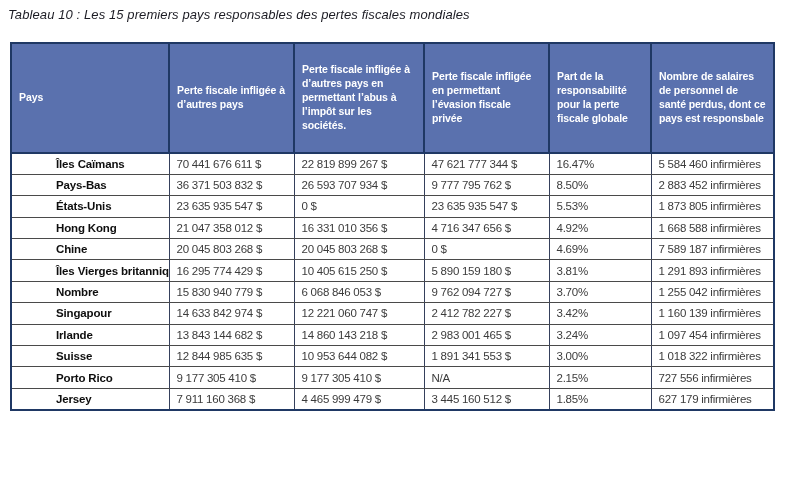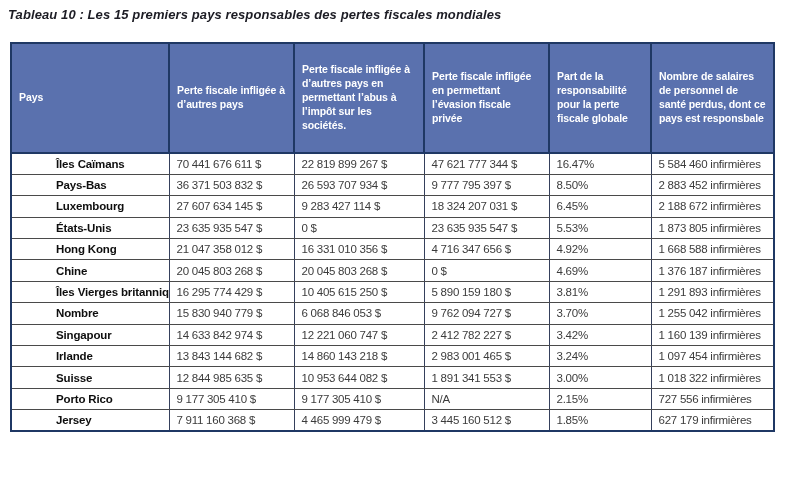--- a/index.html
+++ b/index.html
@@ -8,21 +8,21 @@
     background: #ffffff;
     font-family: "Liberation Sans", sans-serif;
     overflow: hidden;
   }
   .page { position: relative; width: 800px; height: 495px; background: #fff; }
   .title {
     position: absolute;
     left: 8px; top: 7px;
     font-size: 13px;
     font-style: italic;
-    font-weight: 700;
+    font-weight: 400;
     color: #1c1c24;
     letter-spacing: 0.1px;
     white-space: nowrap;
   }
   table.tax {
     position: absolute;
     left: 10px; top: 42px;
     width: 763px;
     border-collapse: collapse;
     table-layout: fixed;
@@ -93,31 +93,23 @@
           <td>70 441 676 611 $</td>
           <td>22 819 899 267 $</td>
           <td>47 621 777 344 $</td>
           <td>16.47%</td>
           <td>5 584 460 infirmières</td>
         </tr>
         <tr>
           <td class="country">Pays-Bas</td>
           <td>36 371 503 832 $</td>
           <td>26 593 707 934 $</td>
-          <td>9 777 795 397 $</td>
+          <td>9 777 795 762 $</td>
           <td>8.50%</td>
           <td>2 883 452 infirmières</td>
-        </tr>
-        <tr>
-          <td class="country">Luxembourg</td>
-          <td>27 607 634 145 $</td>
-          <td>9 283 427 114 $</td>
-          <td>18 324 207 031 $</td>
-          <td>6.45%</td>
-          <td>2 188 672 infirmières</td>
         </tr>
         <tr>
           <td class="country">États-Unis</td>
           <td>23 635 935 547 $</td>
           <td>0 $</td>
           <td>23 635 935 547 $</td>
           <td>5.53%</td>
           <td>1 873 805 infirmières</td>
         </tr>
         <tr>
@@ -127,21 +119,21 @@
           <td>4 716 347 656 $</td>
           <td>4.92%</td>
           <td>1 668 588 infirmières</td>
         </tr>
         <tr>
           <td class="country">Chine</td>
           <td>20 045 803 268 $</td>
           <td>20 045 803 268 $</td>
           <td>0 $</td>
           <td>4.69%</td>
-          <td>1 376 187 infirmières</td>
+          <td>7 589 187 infirmières</td>
         </tr>
         <tr>
           <td class="country">Îles Vierges britanniques</td>
           <td>16 295 774 429 $</td>
           <td>10 405 615 250 $</td>
           <td>5 890 159 180 $</td>
           <td>3.81%</td>
           <td>1 291 893 infirmières</td>
         </tr>
         <tr>

